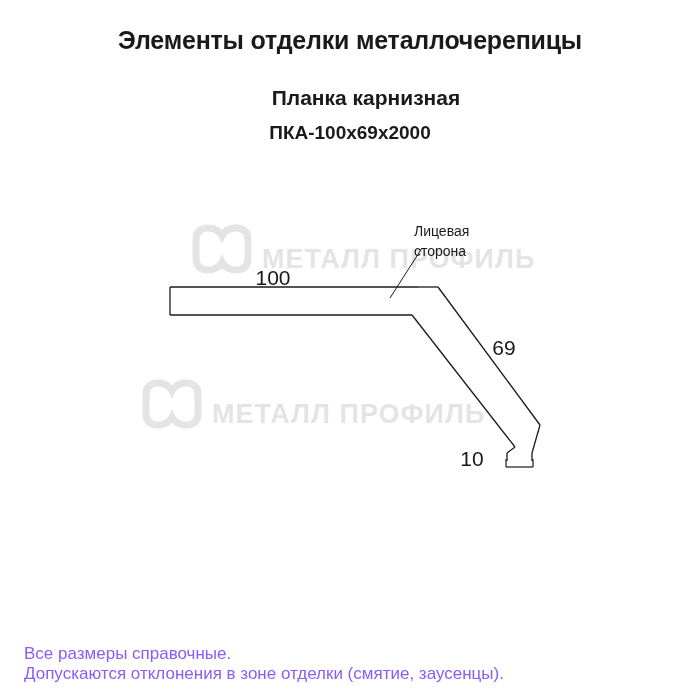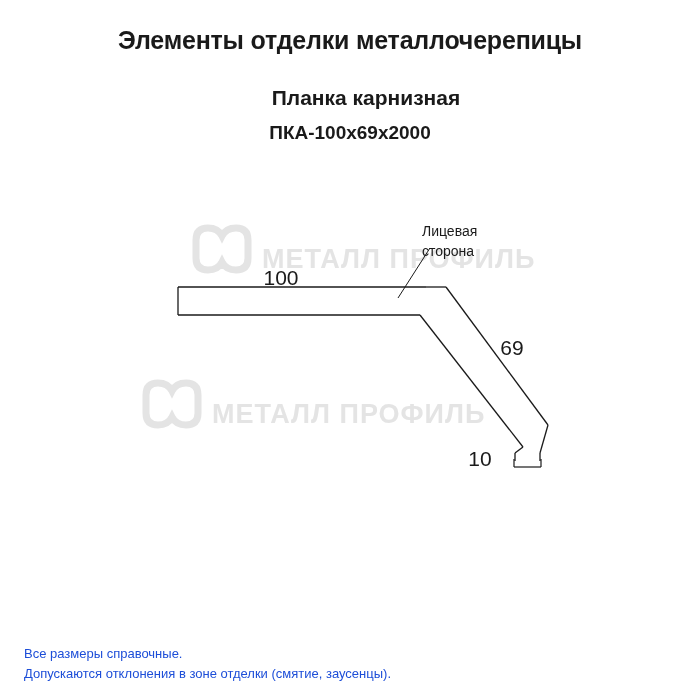--- a/index.html
+++ b/index.html
@@ -45,40 +45,40 @@
     top: 122px;
     left: 0;
     width: 700px;
     text-align: center;
     font-size: 19px;
     font-weight: bold;
   }
   .drawing {
     position: absolute;
     top: 170px;
-    left: 12px;
+    left: 4px;
     width: 620px;
     height: 400px;
     padding-left: 6px;
   }
   .watermarks {
     position: absolute;
     top: 170px;
     left: 0;
     width: 591px;
     height: 400px;
     pointer-events: none;
   }
   .footer {
     position: absolute;
     left: 24px;
     bottom: 16px;
-    font-size: 13px;
+    font-size: 17px;
     line-height: 20px;
-    color: #1d4ed8;
+    color: #8b5cf6;
   }
   .footer div {
     white-space: nowrap;
   }
   svg { display: block; }
   .dim-text {
     font-family: "Liberation Sans", sans-serif;
     font-size: 21px;
     fill: #1a1a1a;
   }

